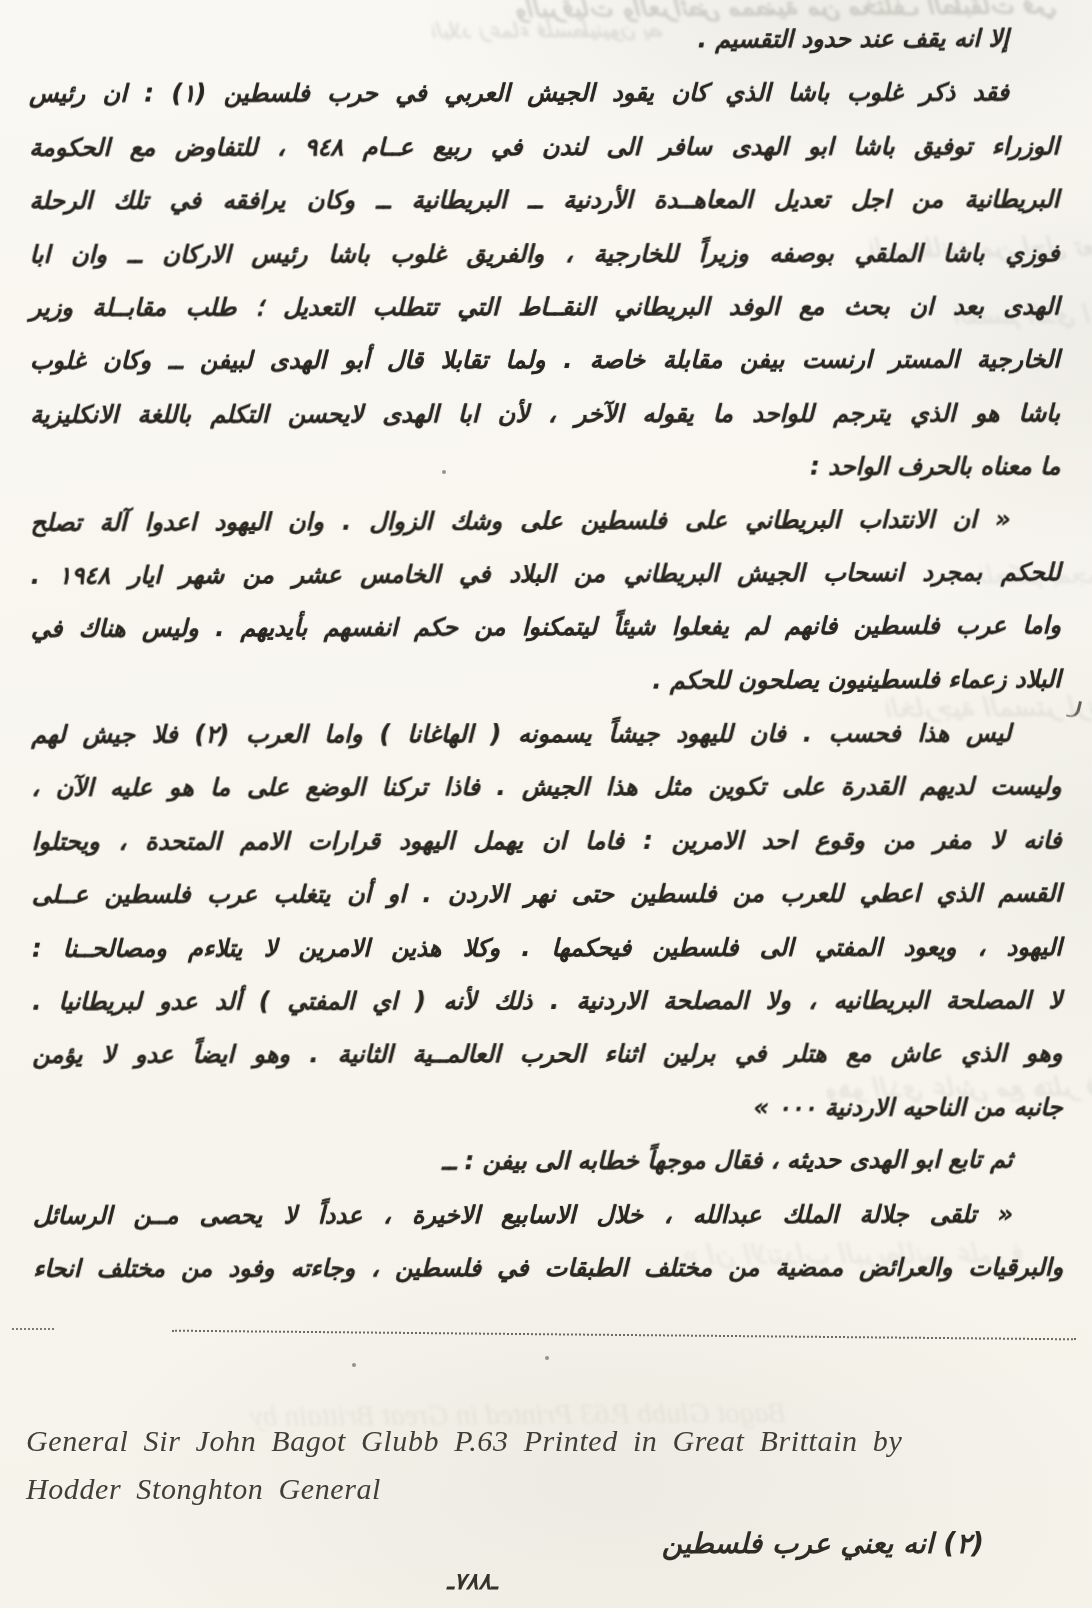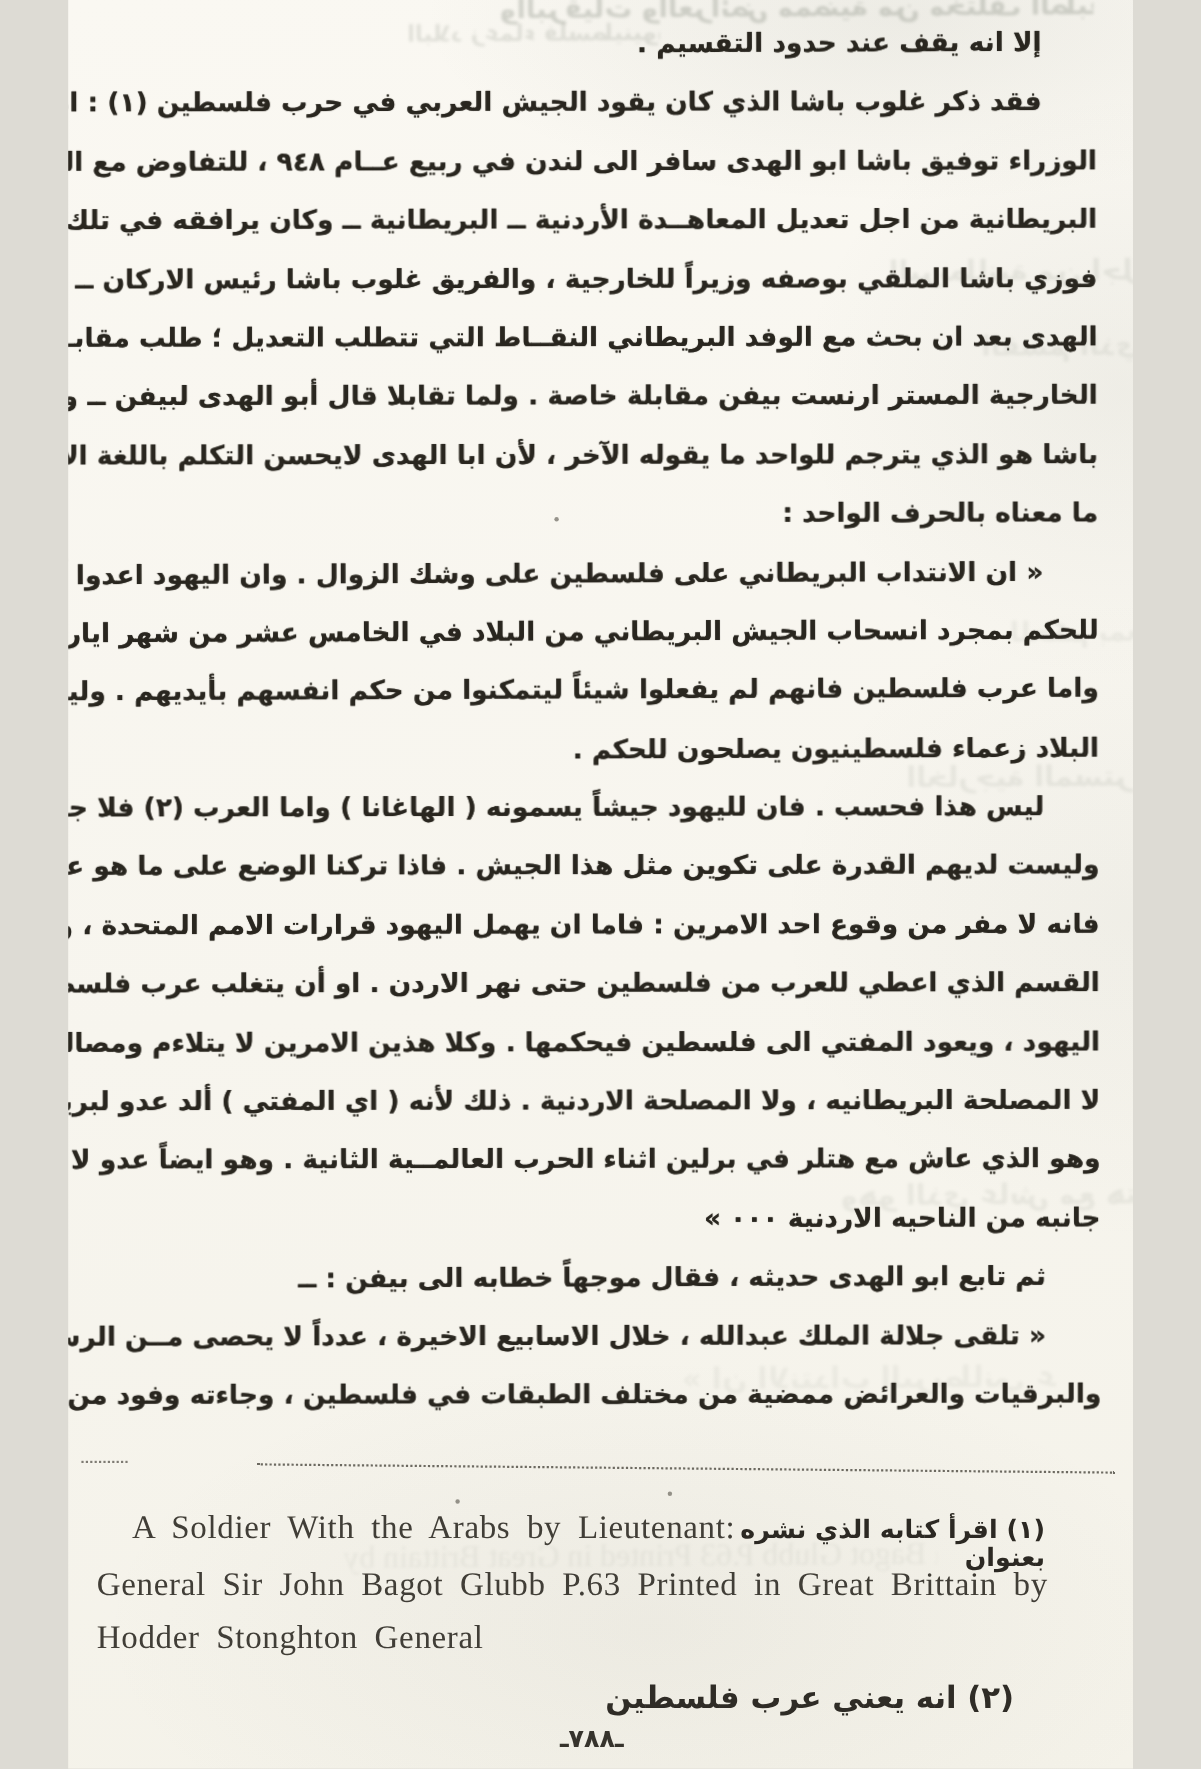--- a/index.html
+++ b/index.html
@@ -1,29 +1,30 @@
 <!DOCTYPE html>
 <html lang="ar"><head>
 <meta charset="utf-8">
 <style>
   html, body { margin: 0; padding: 0; background: #dddbd4; }
 
   .page {
     position: relative;
-    width: 968px;
+    width: 1092px;
     height: 1608px;
     margin: 0 auto;
     overflow: hidden;
     background:
       radial-gradient(ellipse 620px 240px at 78% 1%, rgba(122,128,116,0.10), transparent 70%),
       radial-gradient(ellipse 420px 380px at 99% 22%, rgba(122,128,116,0.08), transparent 70%),
       radial-gradient(ellipse 460px 420px at 100% 52%, rgba(122,128,116,0.06), transparent 70%),
       radial-gradient(ellipse 700px 340px at 55% 92%, rgba(128,126,114,0.07), transparent 72%),
       linear-gradient(173deg, #faf8f2 0%, #f7f5ee 55%, #f4f2e9 100%);
     font-family: "DejaVu Sans", sans-serif;
+    font-style: italic;
   }
 
   
   .body-text {
     position: absolute;
     top: 14px; right: 31px; left: 31px;
     direction: rtl;
     color: #29261f;
     font-weight: bold;
     font-size: 24px;
@@ -186,24 +187,20 @@
     <div class="para">
       <div class="ln first">« تلقى جلالة الملك عبدالله ، خلال الاسابيع الاخيرة ، عدداً لا يحصى مــن الرسائل</div>
       <div class="ln">والبرقيات والعرائض ممضية من مختلف الطبقات في فلسطين ، وجاءته وفود من مختلف انحاء</div>
     </div>
 
   </div>
 
   <div class="sep-left"></div>
   <div class="sep-main"></div>
 
-  <div class="fn1-l1">
-    <span class="fn-en">A Soldier With the Arabs by Lieutenant:</span>
-    <span class="fn-ar">(١) اقرأ كتابه الذي نشره بعنوان</span>
-  </div>
   <div class="fn1-l2 fn-en">General Sir John Bagot Glubb P.63 Printed in Great Brittain by</div>
   <div class="fn1-l3 fn-en">Hodder Stonghton General</div>
 
   <div class="fn2">(٢) انه يعني عرب فلسطين</div>
 
   <div class="page-num">ـ٧٨٨ـ</div>
 
   <div class="ink-mark"></div>
   <div class="ink-dot d1"></div>
   <div class="ink-dot d2"></div>

